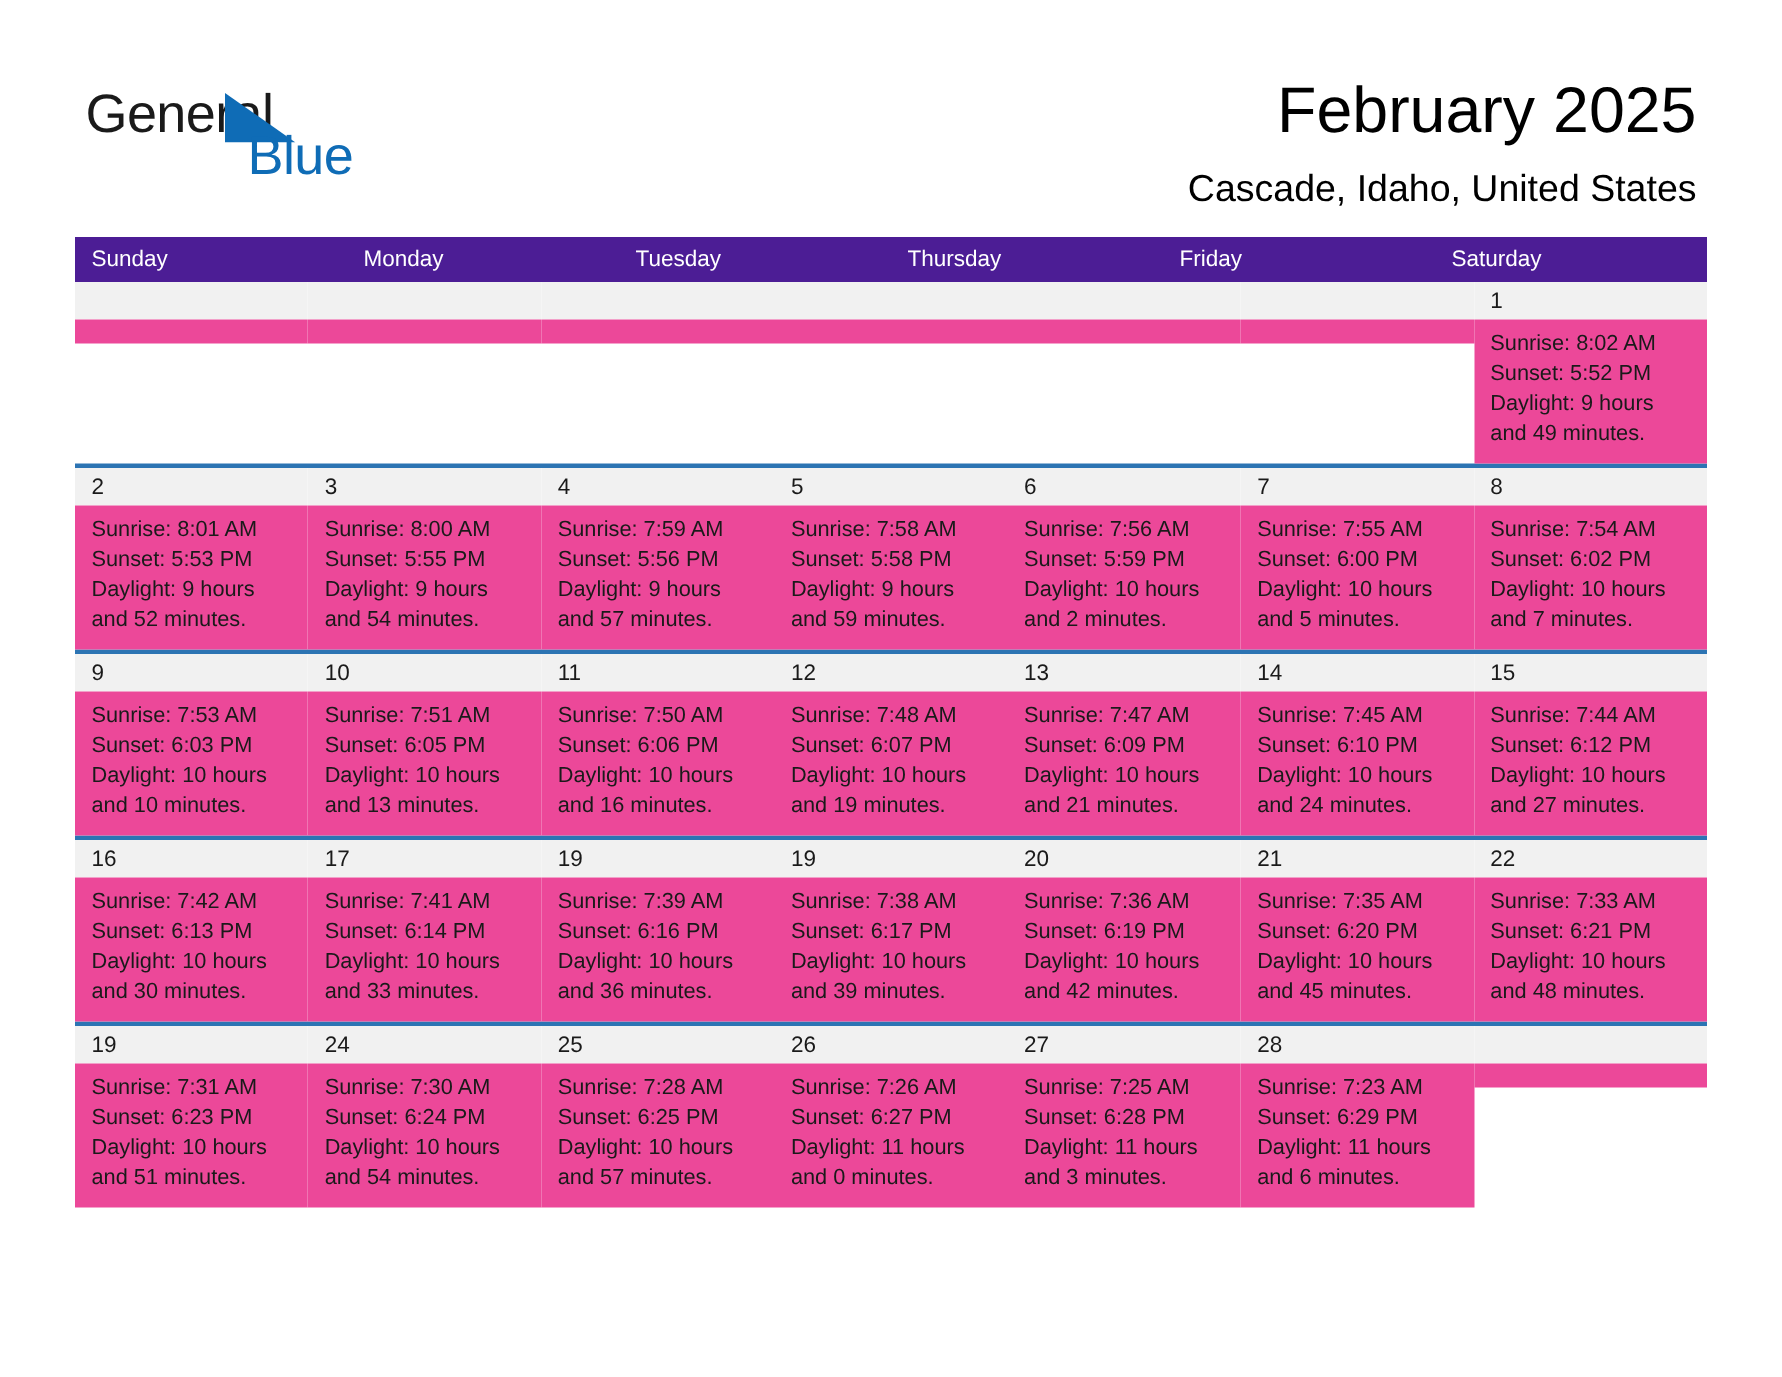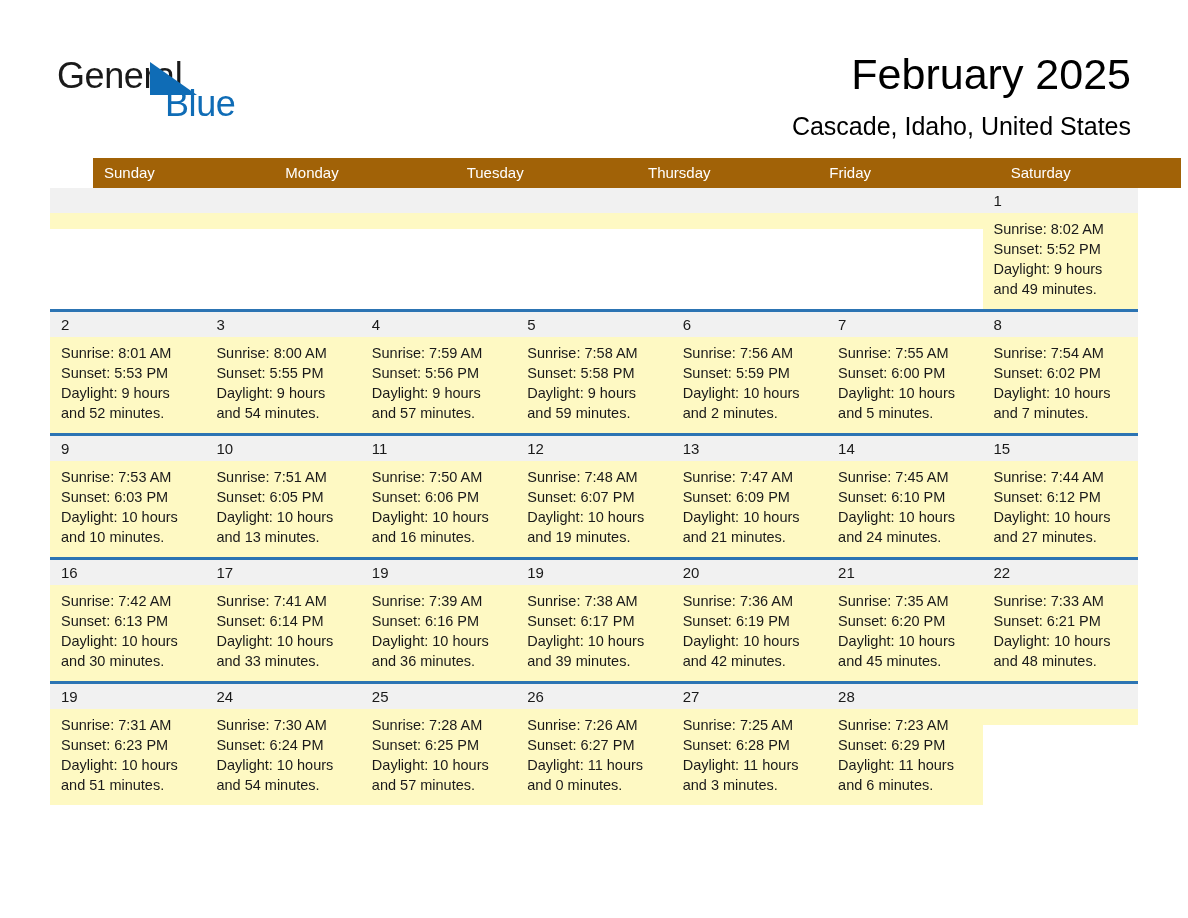--- a/index.html
+++ b/index.html
@@ -90,22 +90,21 @@
   .calendar {
     position: absolute;
     left: 50px;
     top: 158px;
     width: 1088px;
   }
   .weekday-row {
     display: flex;
     width: 100%;
     height: 30px;
-    background: #a16207;
-    margin-left: 43px;
+    background: #4c1d95;
   }
   .weekday {
     flex: 1 1 0;
     color: #ffffff;
     font-size: 15px;
     line-height: 30px;
     padding-left: 11px;
     box-sizing: border-box;
     white-space: nowrap;
     overflow: hidden;
@@ -137,21 +136,21 @@
     background: #f1f1f1;
   }
   .daynum {
     font-size: 15px;
     line-height: 25px;
     padding-left: 11px;
     color: #1a1a1a;
   }
   .cell-body {
     padding: 6px 8px 10px 11px;
-    background: #fef9c3;
+    background: #ec4899;
   }
   .cell-line {
     font-size: 14.5px;
     line-height: 20px;
     color: #1a1a1a;
     white-space: nowrap;
   }
 </style>
 </head>
 <body>

